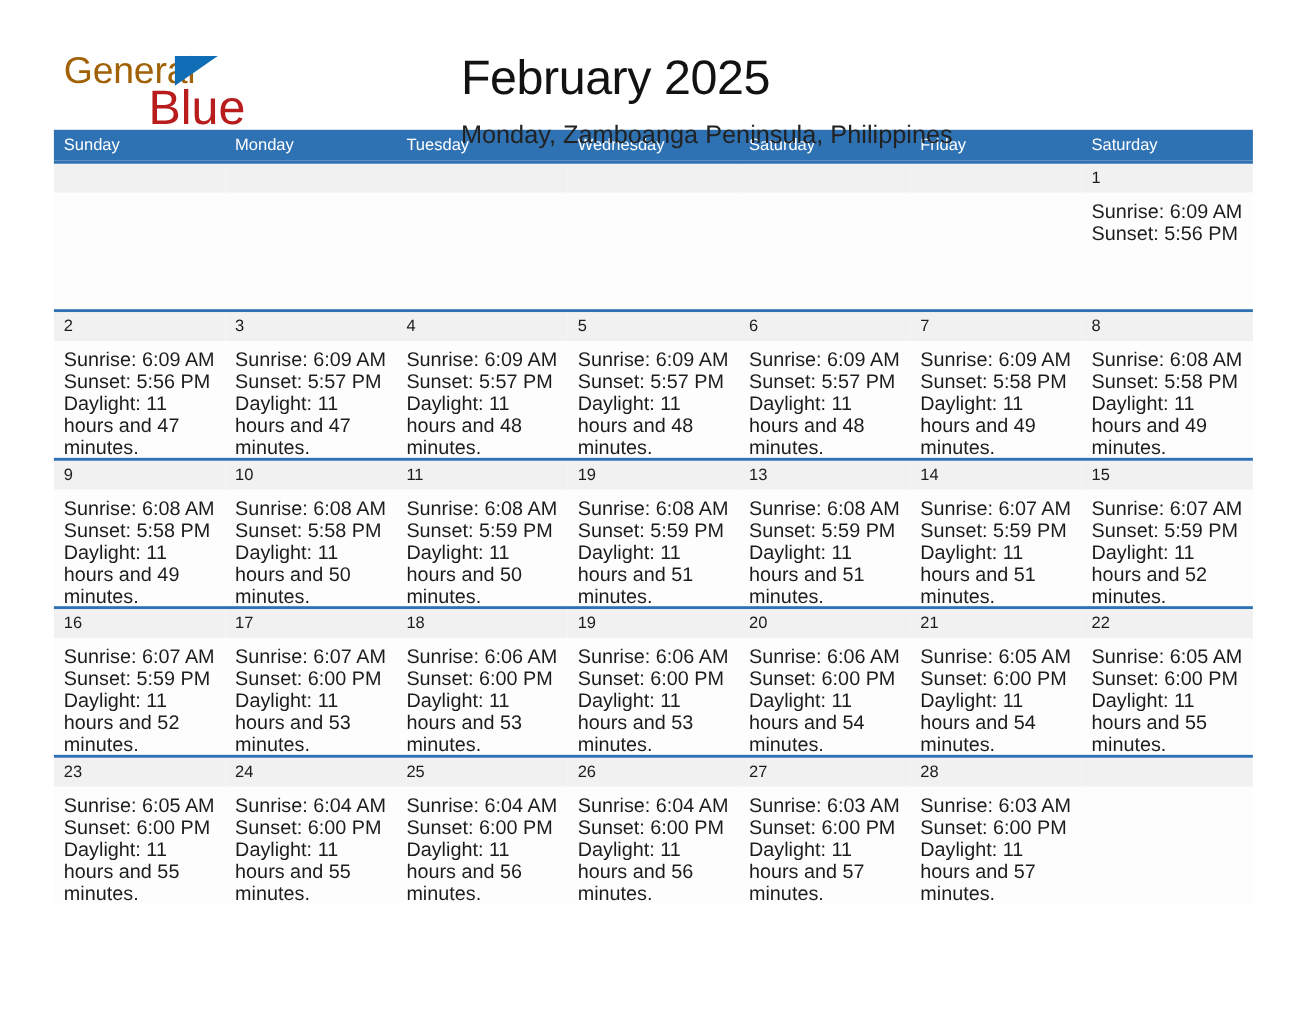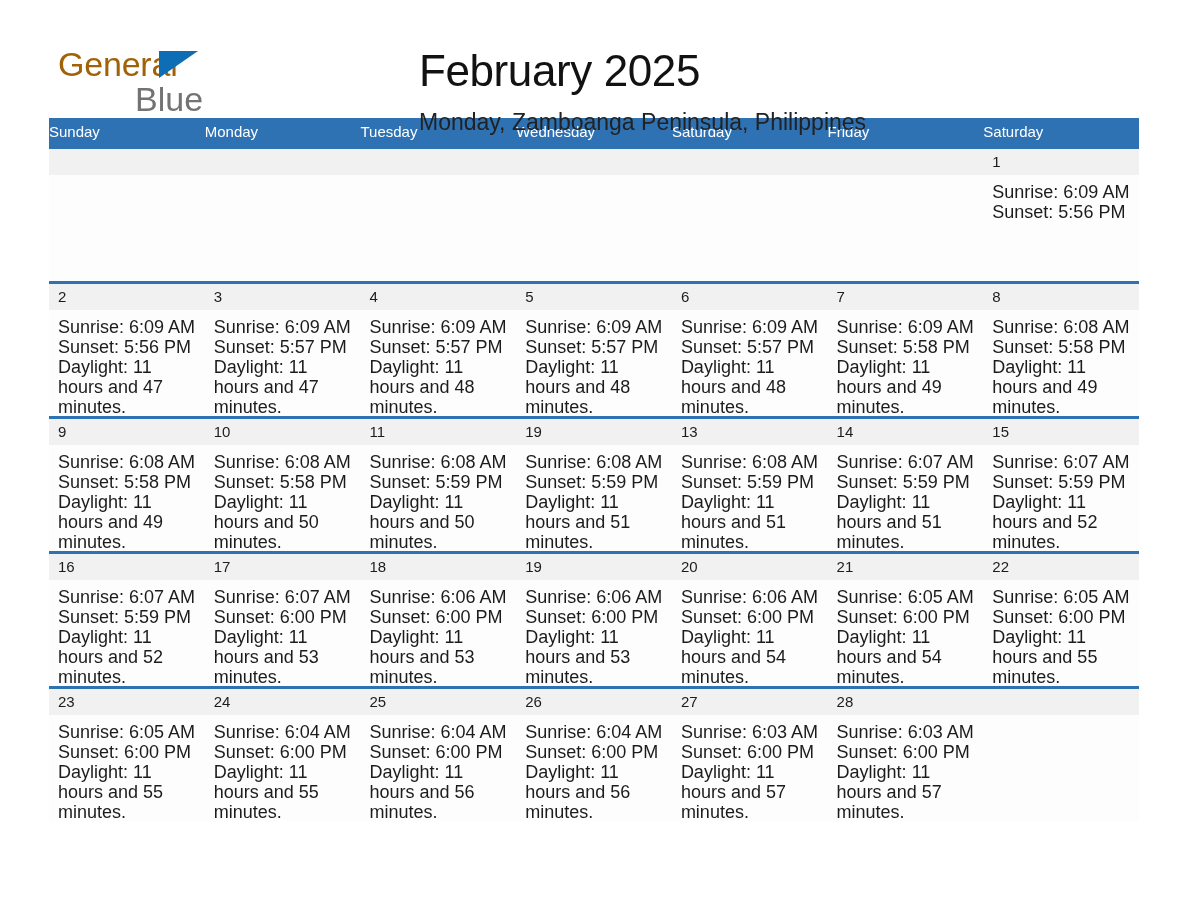--- a/index.html
+++ b/index.html
@@ -53,23 +53,23 @@
     top: 4px;
     width: 0;
     height: 0;
     border-left: 39px solid #0f6db5;
     border-bottom: 27px solid transparent;
   }
   .brand-line2 {
     position: relative;
     margin-top: -2px;
     padding-left: 77px;
-    font-size: 34px;
+    font-size: 44px;
     line-height: 36px;
-    color: #737373;
+    color: #b91c1c;
     white-space: nowrap;
   }
 
   .title-wrap {
     position: absolute;
     right: 0px;
     top: 46px;
     text-align: left;
     width: 720px;
   }
@@ -97,20 +97,21 @@
   .weekday-row {
     display: flex;
     background: #2f72b4;
     height: 28px;
   }
   .weekday {
     flex: 1 1 0;
     color: #ffffff;
     font-size: 15px;
     line-height: 28px;
+    padding-left: 9px;
     white-space: nowrap;
   }
 
   .week-row {
     display: flex;
     border-top: 3px solid #2f72b4;
     height: 135px;
   }
   .week-row.first { height: 135px; }
   .week-row.last { border-bottom: none; }

